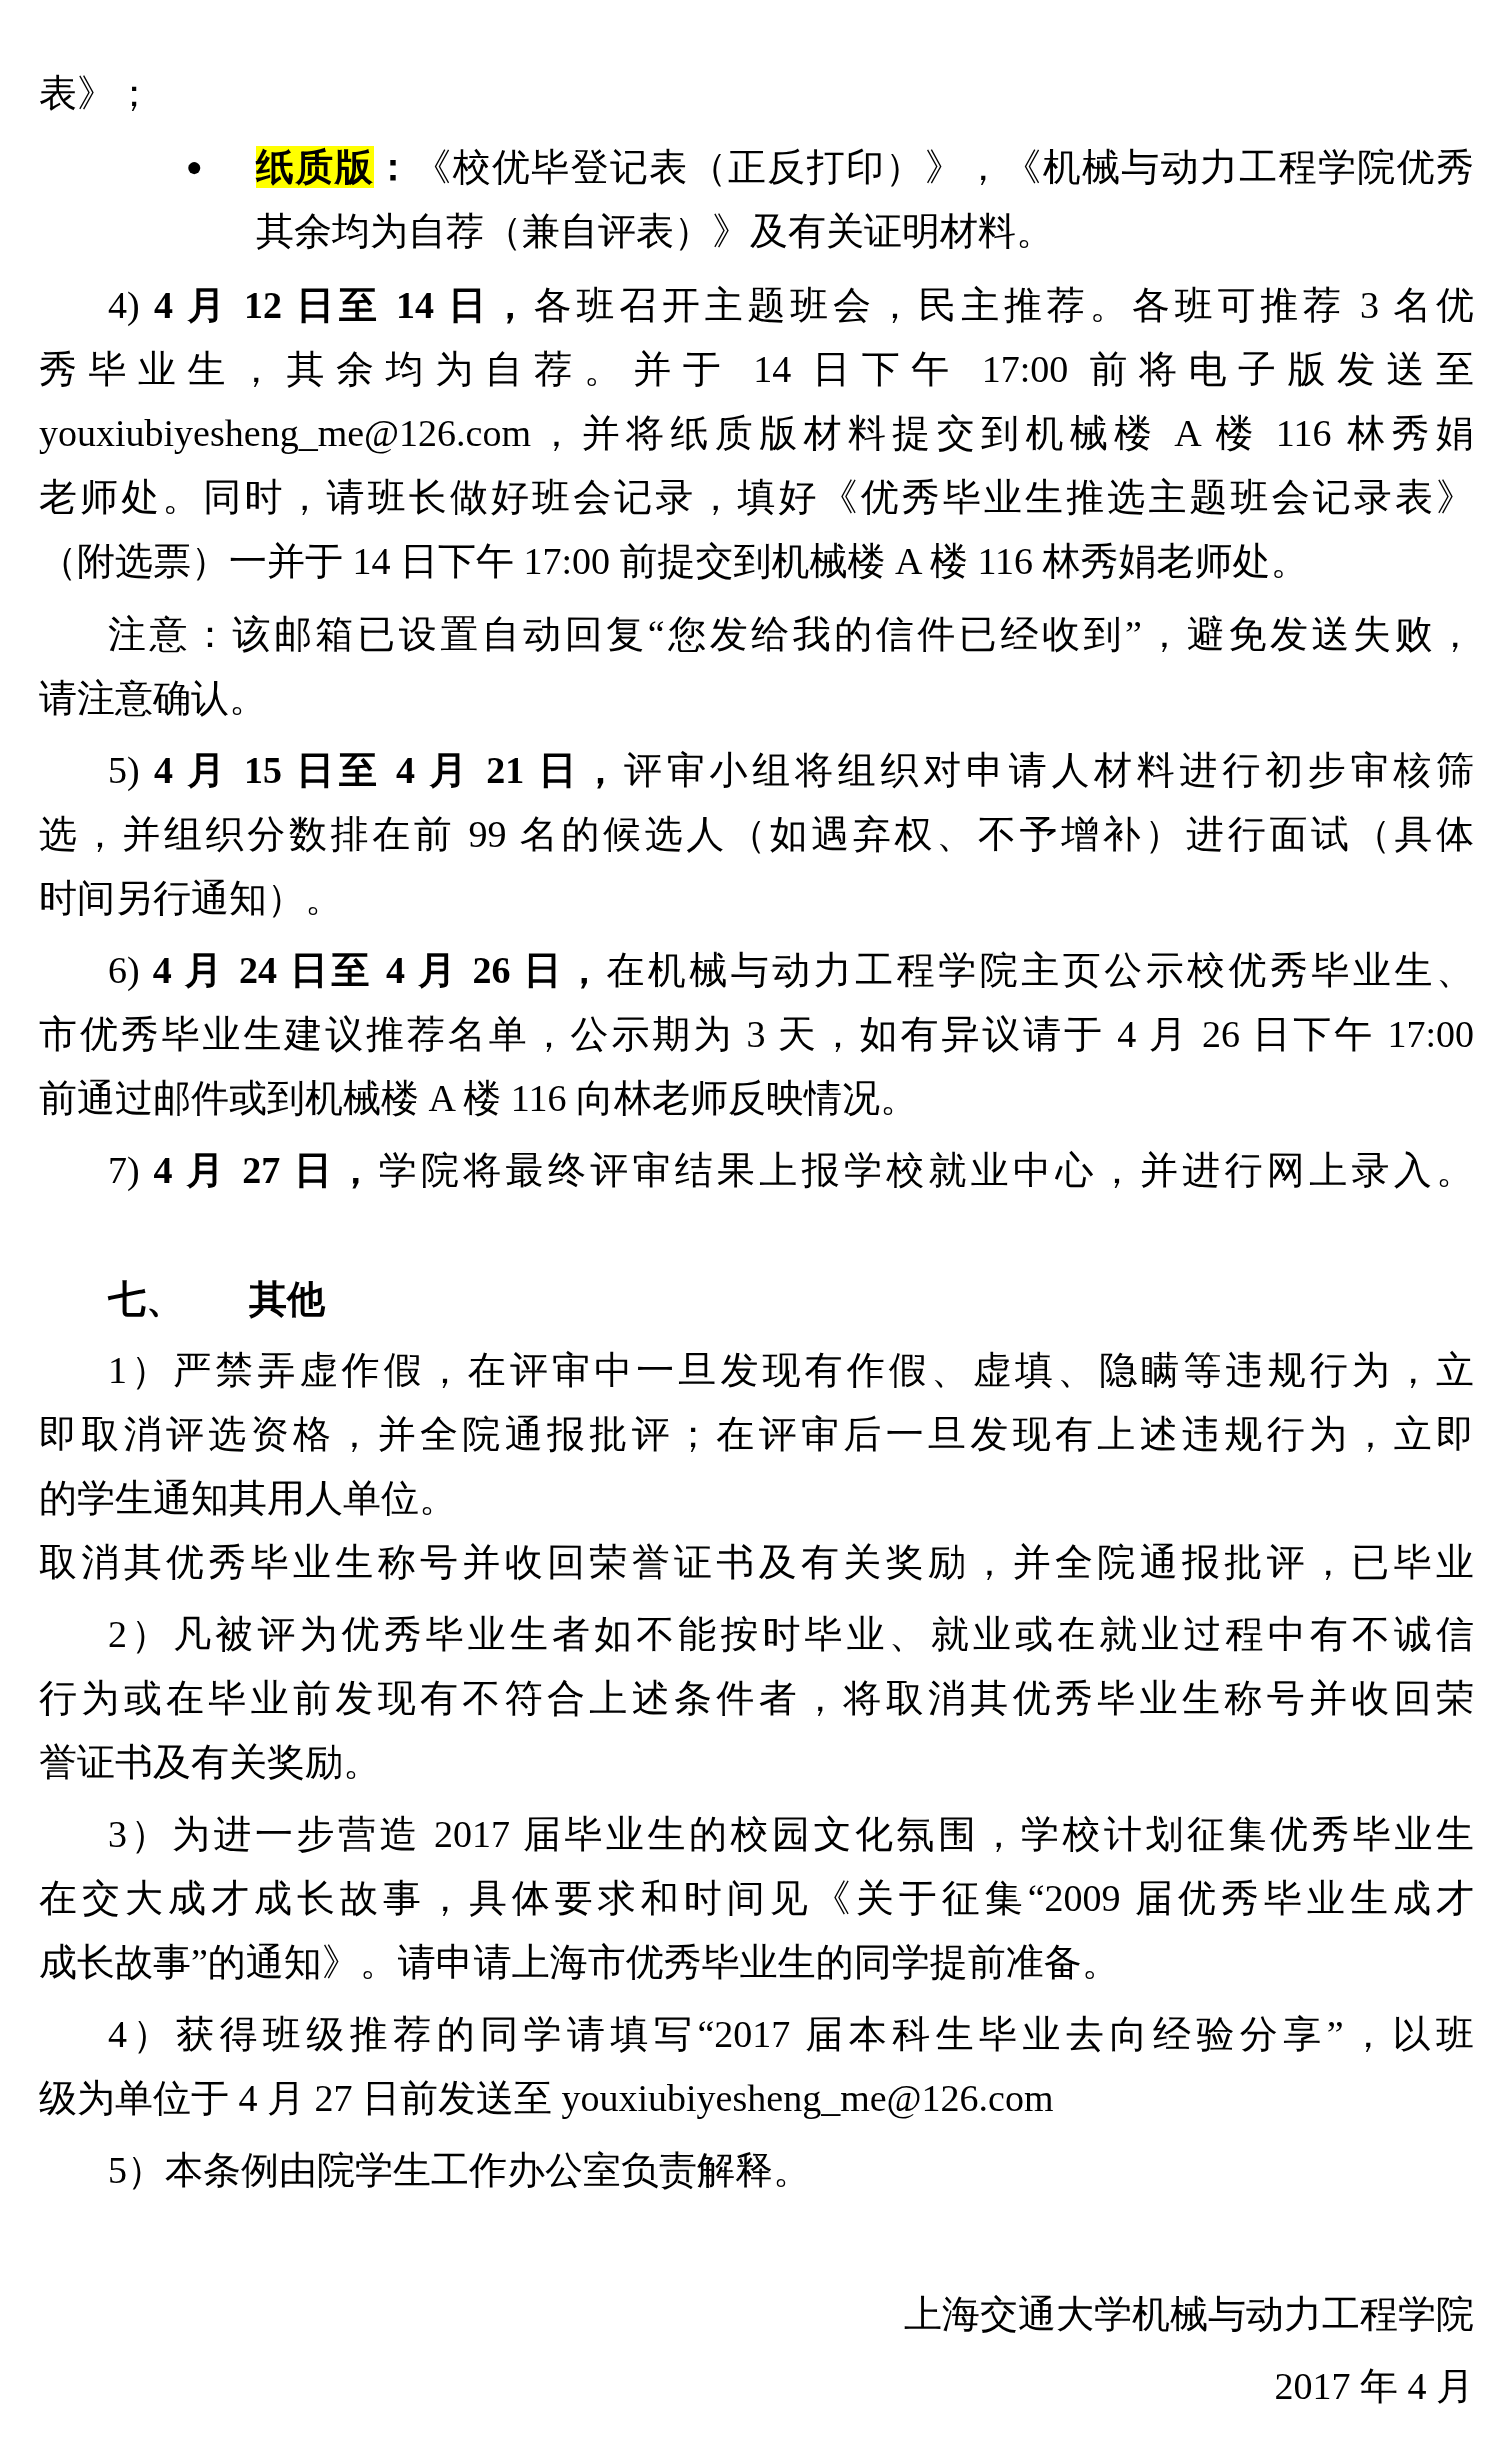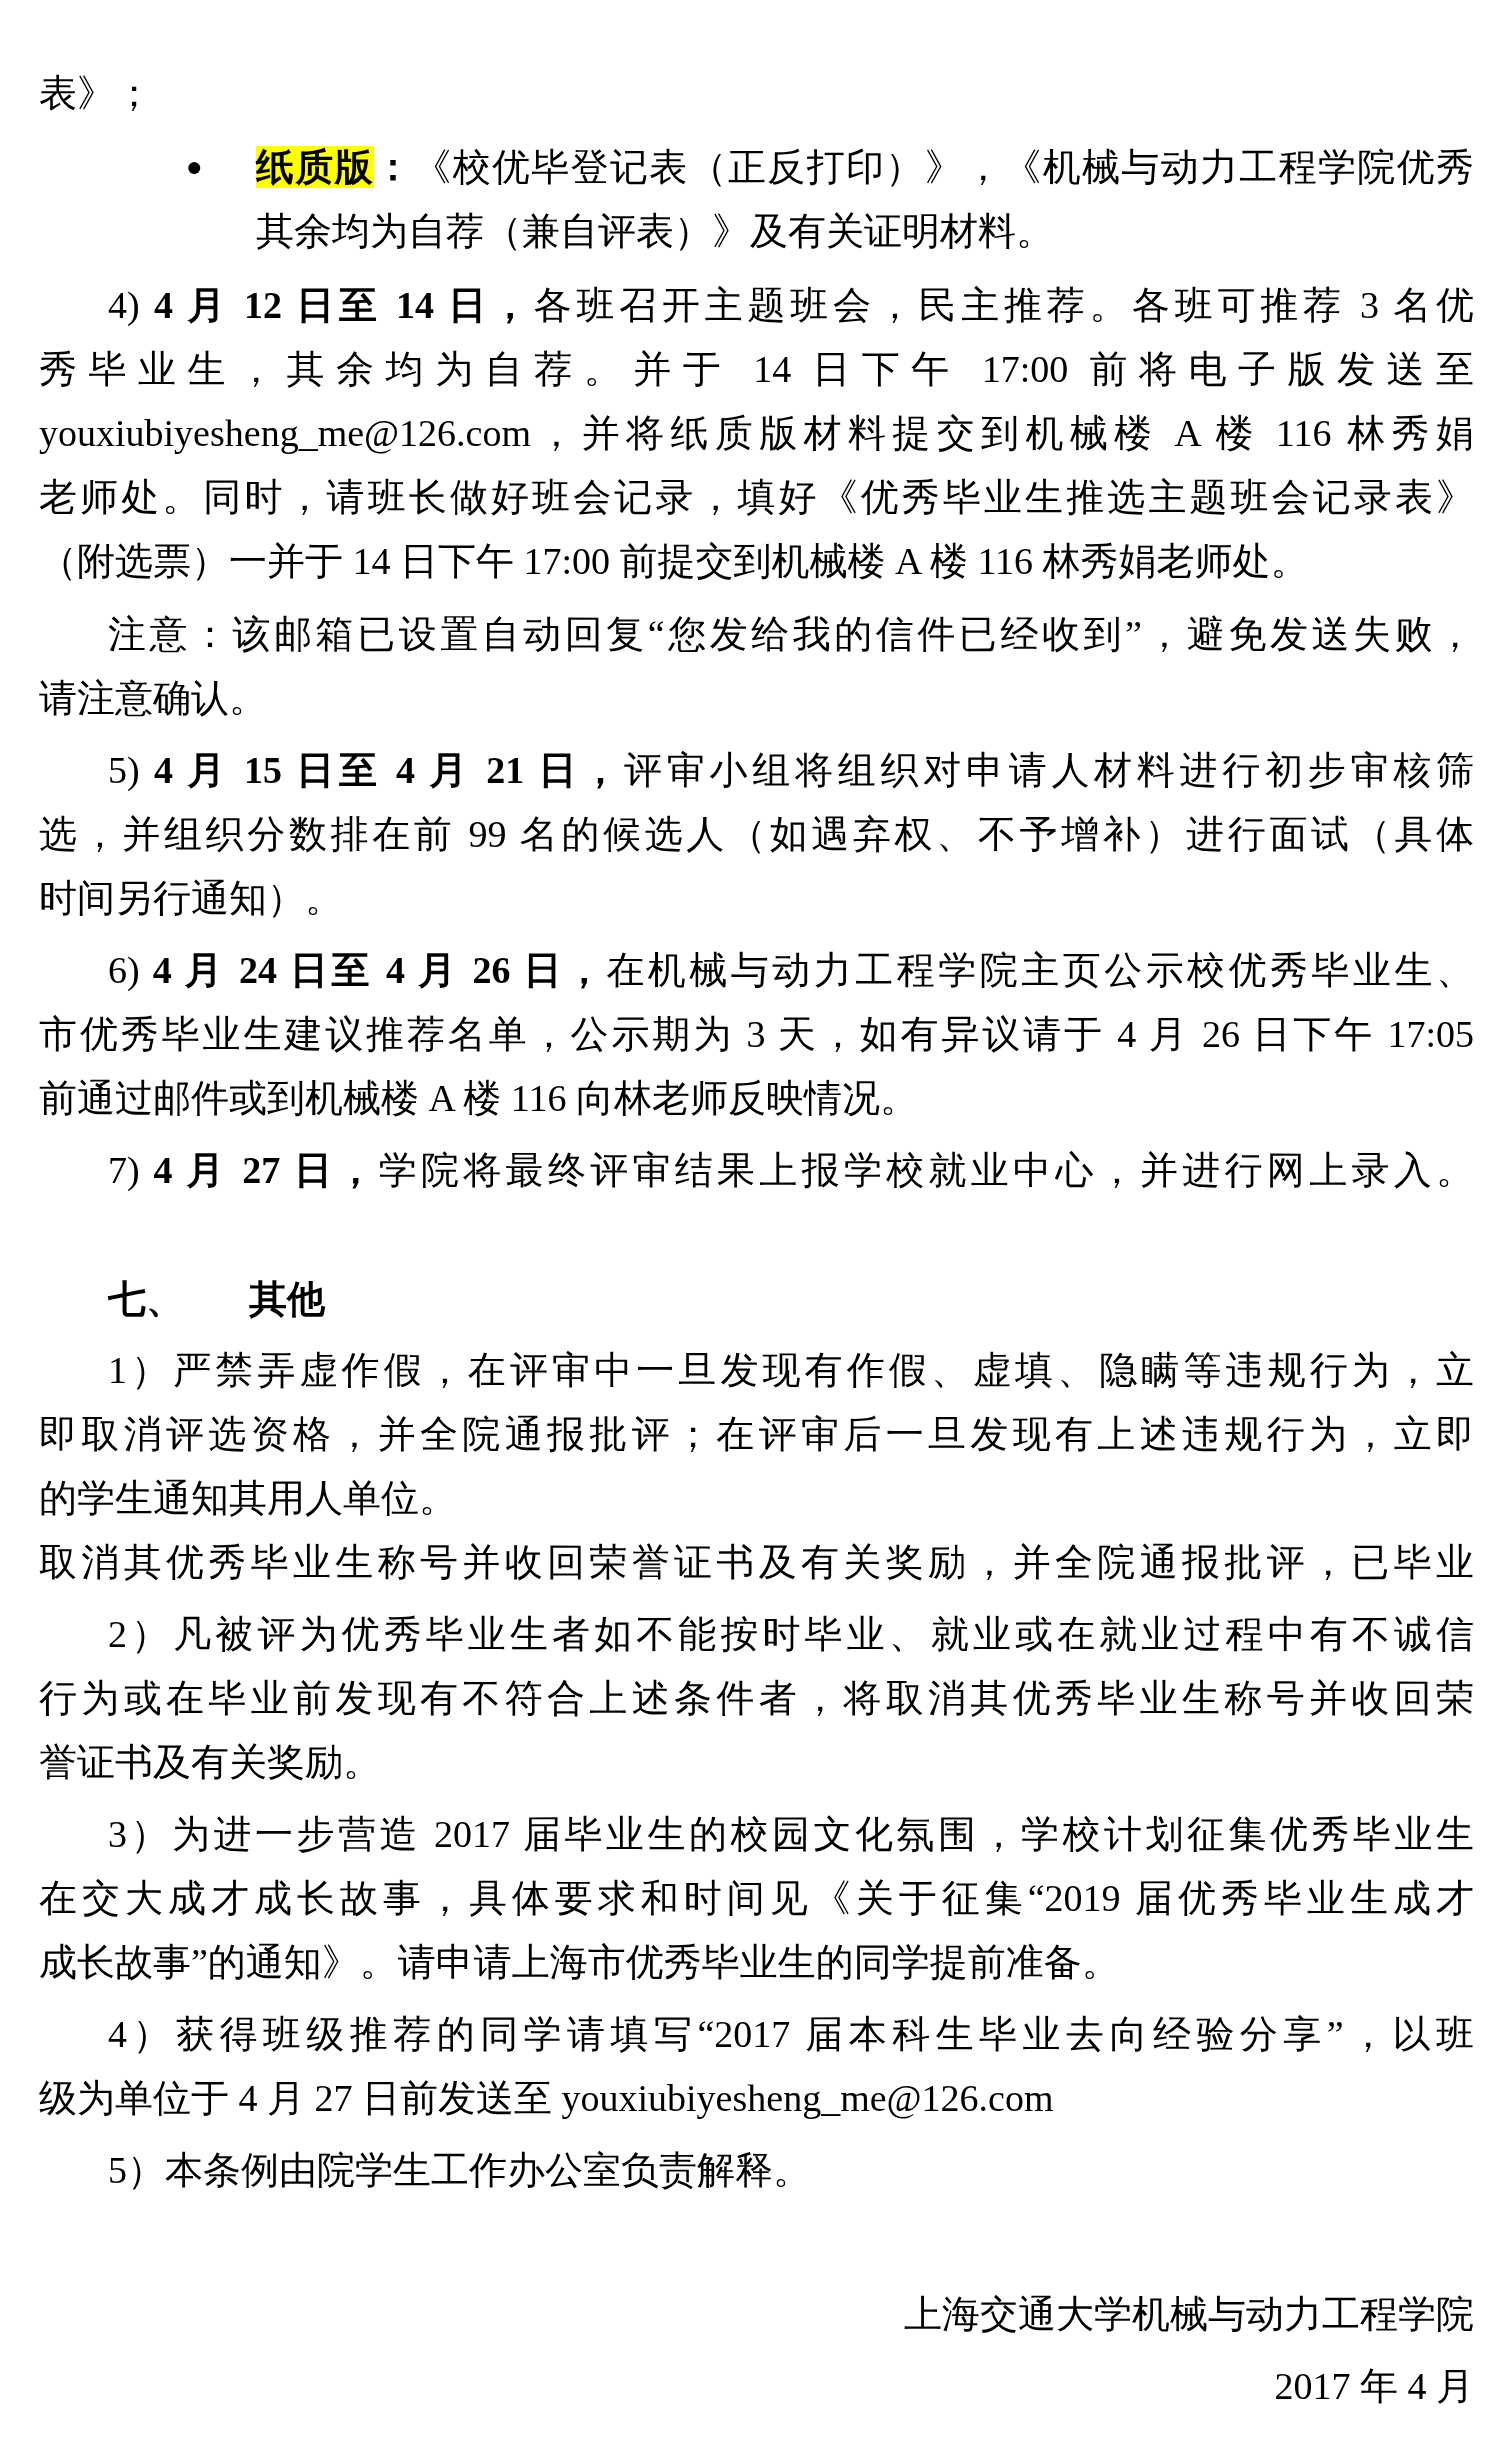--- a/index.html
+++ b/index.html
@@ -72,21 +72,21 @@
         <div class="line justify"><span>注意：该邮箱已设置自动回复“您发给我的信件已经收到”，避免发送失败，</span></div>
         <div class="line left"><span>请注意确认。</span></div>
       </div>
       <div class="block para item-5">
         <div class="line justify"><span>5) </span><span class="b">4 月 15 日至 4 月 21 日，</span><span>评审小组将组织对申请人材料进行初步审核筛</span></div>
         <div class="line justify"><span>选，并组织分数排在前 99 名的候选人（如遇弃权、不予增补）进行面试（具体</span></div>
         <div class="line left"><span>时间另行通知）。</span></div>
       </div>
       <div class="block para item-6">
         <div class="line justify"><span>6) </span><span class="b">4 月 24 日至 4 月 26 日，</span><span>在机械与动力工程学院主页公示校优秀毕业生、</span></div>
-        <div class="line justify"><span>市优秀毕业生建议推荐名单，公示期为 3 天，如有异议请于 4 月 26 日下午 17:05</span></div>
+        <div class="line justify"><span>市优秀毕业生建议推荐名单，公示期为 3 天，如有异议请于 4 月 26 日下午 17:00</span></div>
         <div class="line left"><span>前通过邮件或到机械楼 A 楼 116 向林老师反映情况。</span></div>
       </div>
       <div class="block para item-7">
         <div class="line justify"><span>7) </span><span class="b">4 月 27 日，</span><span>学院将最终评审结果上报学校就业中心，并进行网上录入。</span></div>
       </div>
       <div class="block heading section-heading">
         <div class="line left"><span>七、</span><span class="gap">其他</span></div>
       </div>
       <div class="block para other-1">
         <div class="line justify"><span>1）严禁弄虚作假，在评审中一旦发现有作假、虚填、隐瞒等违规行为，立</span></div>
@@ -94,21 +94,21 @@
         <div class="line left"><span>的学生通知其用人单位。</span></div>
         <div class="line justify"><span>取消其优秀毕业生称号并收回荣誉证书及有关奖励，并全院通报批评，已毕业</span></div>
       </div>
       <div class="block para other-2">
         <div class="line justify"><span>2）凡被评为优秀毕业生者如不能按时毕业、就业或在就业过程中有不诚信</span></div>
         <div class="line justify"><span>行为或在毕业前发现有不符合上述条件者，将取消其优秀毕业生称号并收回荣</span></div>
         <div class="line left"><span>誉证书及有关奖励。</span></div>
       </div>
       <div class="block para other-3">
         <div class="line justify"><span>3）为进一步营造 2017 届毕业生的校园文化氛围，学校计划征集优秀毕业生</span></div>
-        <div class="line justify"><span>在交大成才成长故事，具体要求和时间见《关于征集“2019 届优秀毕业生成才</span></div>
+        <div class="line justify"><span>在交大成才成长故事，具体要求和时间见《关于征集“2009 届优秀毕业生成才</span></div>
         <div class="line left"><span>成长故事”的通知》。请申请上海市优秀毕业生的同学提前准备。</span></div>
       </div>
       <div class="block para other-4">
         <div class="line justify"><span>4）获得班级推荐的同学请填写“2017 届本科生毕业去向经验分享”，以班</span></div>
         <div class="line left"><span>级为单位于 4 月 27 日前发送至 youxiubiyesheng_me@126.com</span></div>
       </div>
       <div class="block para other-5">
         <div class="line left"><span>5）本条例由院学生工作办公室负责解释。</span></div>
       </div>
       <div class="block footer footer-block">

